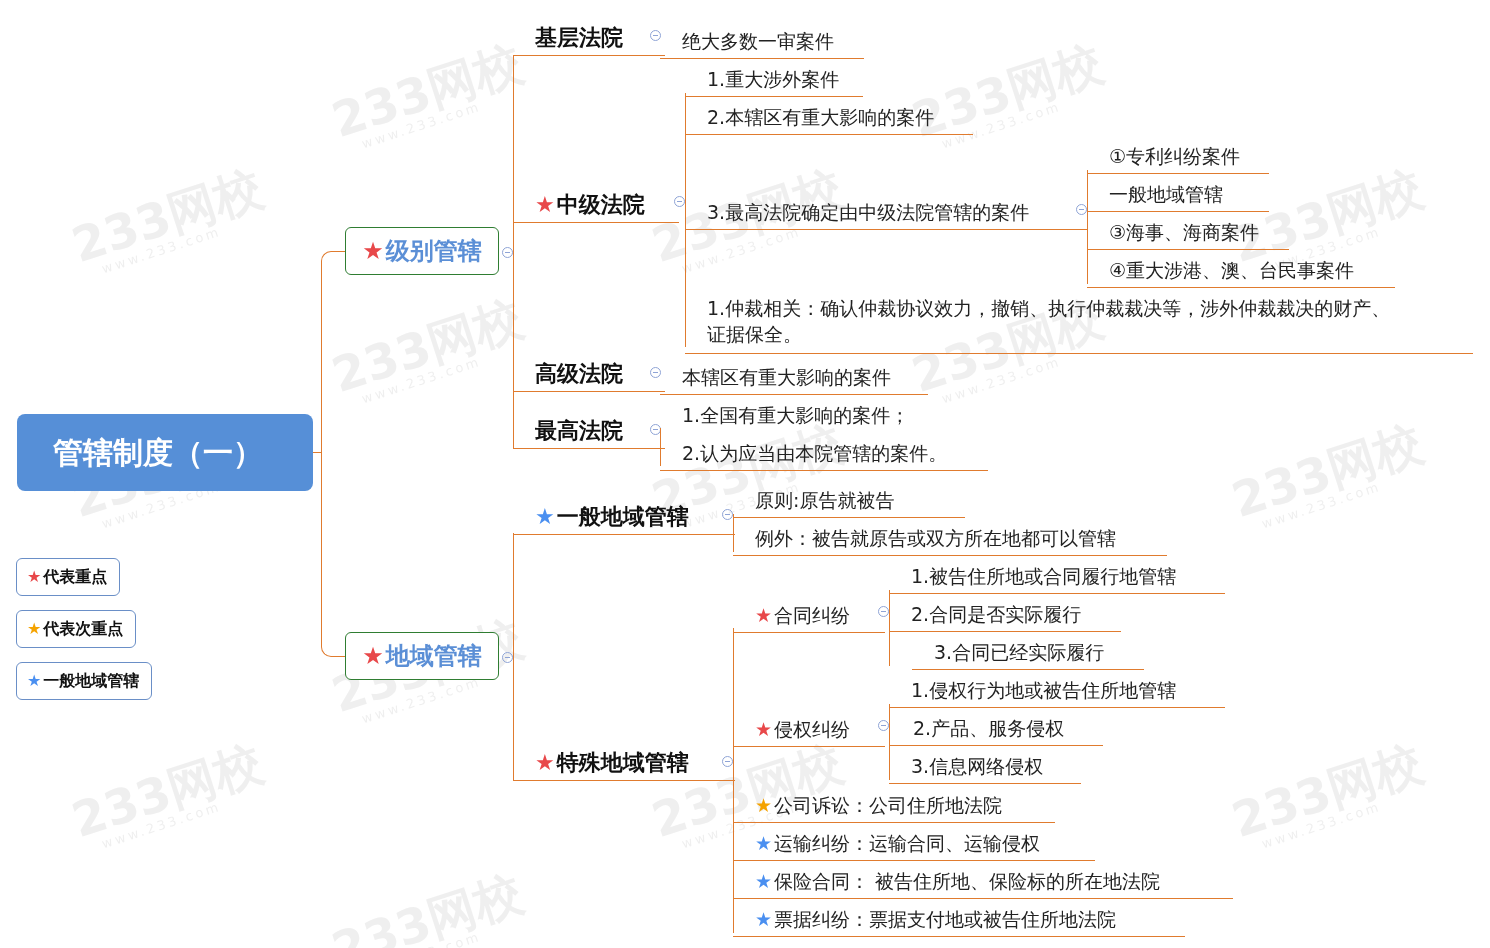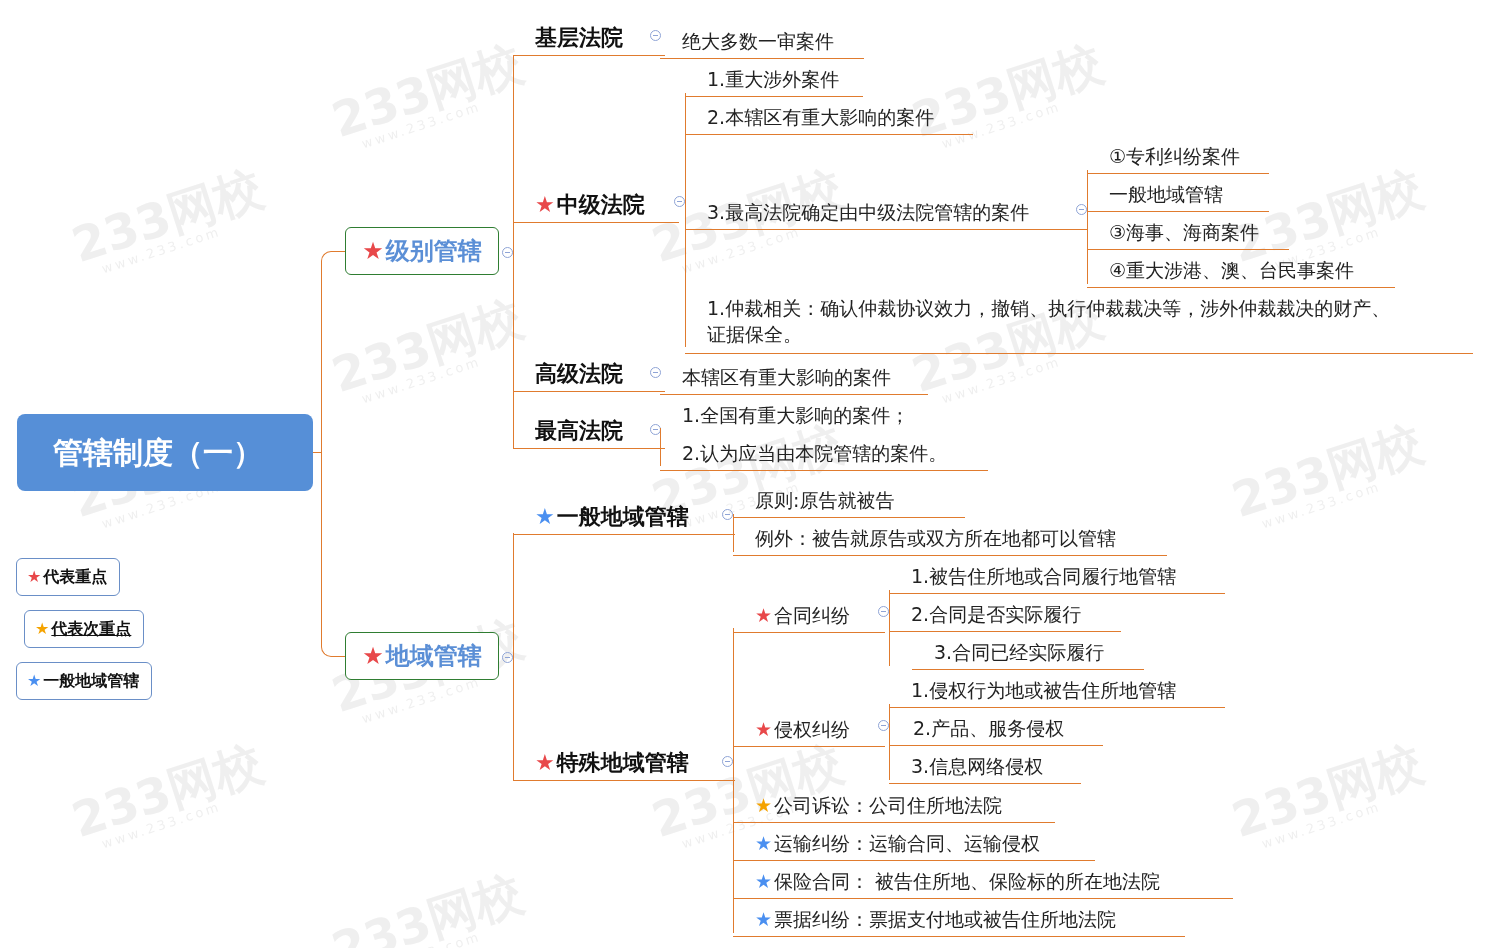--- a/index.html
+++ b/index.html
@@ -44,21 +44,21 @@
 <div class="watermark" style="left:650px;top:760px;"><span>233网校</span><small>www.233.com</small></div>
 <div class="watermark" style="left:1230px;top:760px;"><span>233网校</span><small>www.233.com</small></div>
 <div class="watermark" style="left:330px;top:890px;"><span>233网校</span><small>www.233.com</small></div>
 
 <div class="root"><span>管辖制度（一）</span></div>
 <div class="line-h" style="left:313px;top:452px;width:9px;"></div>
 
 <div class="bracket" style="left:321px;top:251px;width:24px;height:404px;border-right:none;border-radius:10px 0 0 10px;"></div>
 
 <div class="legend" style="left:16px;top:558px;"><span class="star red">★</span><span>代表重点</span></div>
-<div class="legend" style="left:24px;top:610px;text-decoration:underline;"><span class="star yellow">★</span><span>代表次重点</span></div>
+<div class="legend" style="left:16px;top:610px;"><span class="star yellow">★</span><span>代表次重点</span></div>
 <div class="legend" style="left:16px;top:662px;"><span class="star blue">★</span><span>一般地域管辖</span></div>
 
 <div class="l1" style="left:345px;top:227px;"><span class="star red">★</span><span>级别管辖</span></div>
 <div class="collapse" style="left:502px;top:247px;"></div>
 <div class="line-v" style="left:513px;top:55px;height:394px;"></div>
 
 <div class="ul txt bold" style="left:513px;top:19px;width:120px;padding-left:22px;"><span>基层法院</span></div>
 <div class="collapse" style="left:650px;top:30px;"></div>
 <div class="ul txt" style="left:660px;top:22px;width:172px;"><span>绝大多数一审案件</span></div>
 

